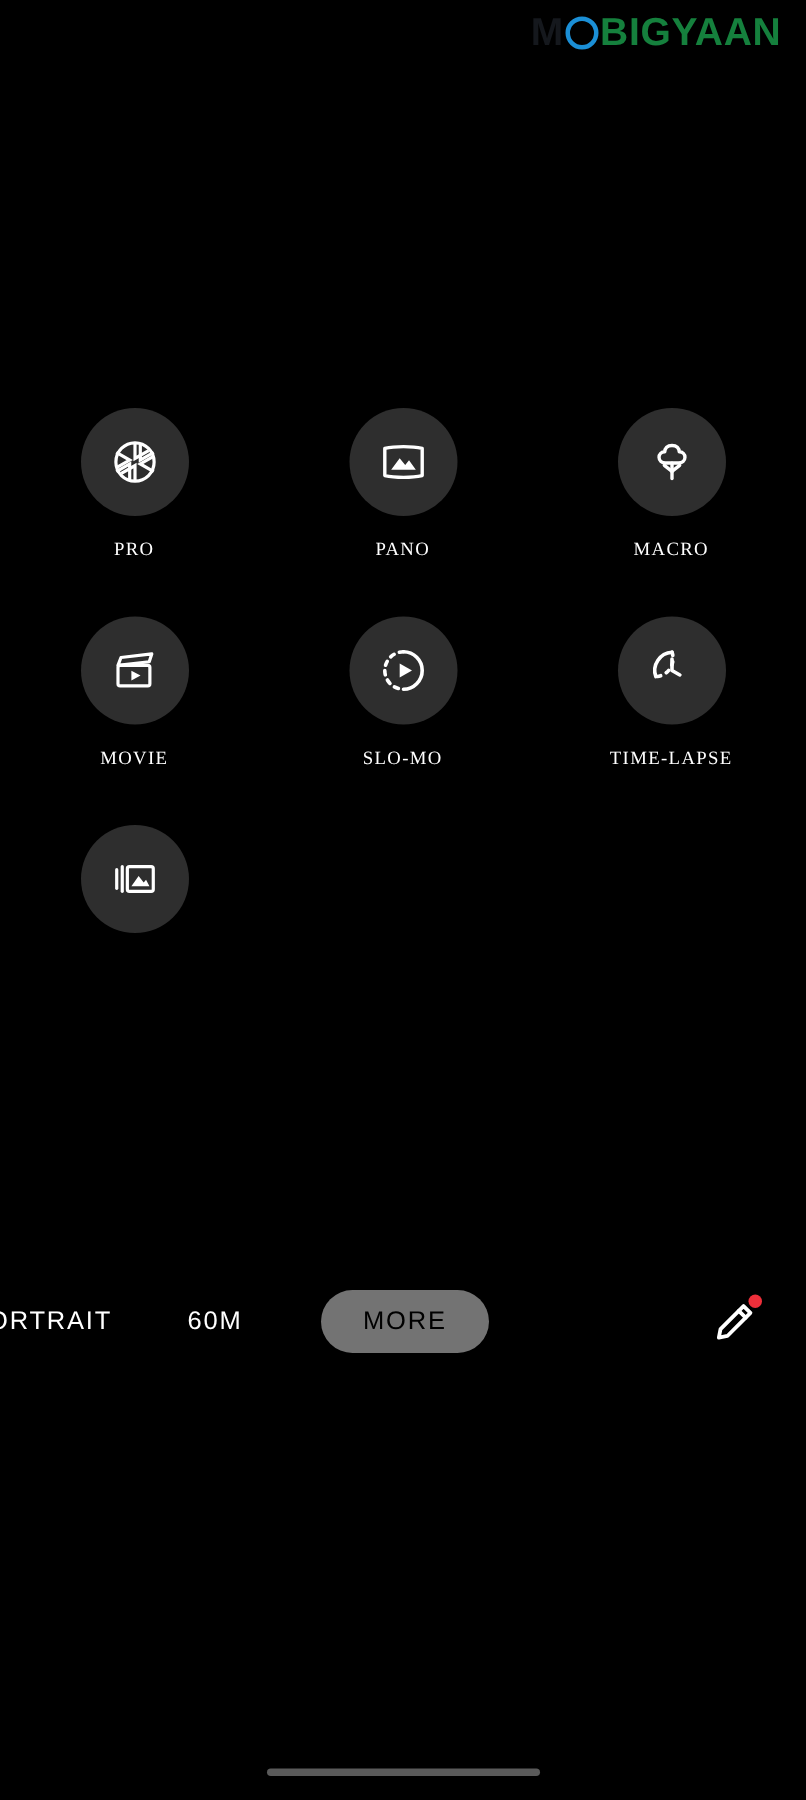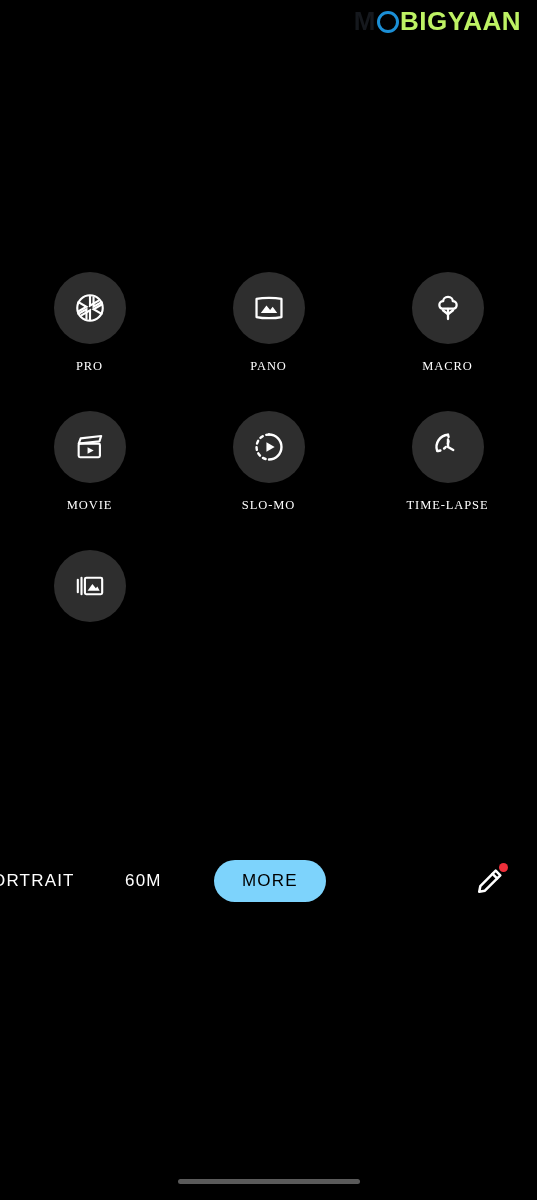--- a/index.html
+++ b/index.html
@@ -18,21 +18,21 @@
   
   #watermark {
     position:absolute; top:6px; right:16px;
     display:flex; align-items:center;
     font-size:26px; font-weight:bold;
     letter-spacing:0.5px;
     color:#1c1f24;
     user-select:none;
   }
   #watermark .wm-seg { color:#15181d; }
-  #watermark .wm-seg.dark { color:#bef264; }
+  #watermark .wm-seg.dark { color:#15803d; }
   #watermark .wm-o {
     position:relative;
     width:22px; height:22px;
     border:3px solid #1b8fd6;
     border-radius:50%;
     margin:0 1px;
     display:inline-block;
   }
 
   
@@ -85,21 +85,21 @@
     position:absolute; left:-8px;
     top:50%; transform:translateY(-50%);
   }
   #bar-res {
     position:absolute; left:125px;
     top:50%; transform:translateY(-50%);
   }
   #bar-more {
     position:absolute; left:214px;
     top:50%; transform:translateY(-50%);
-    background:#7dd3fc; color:#000;
+    background:#737373; color:#000;
     border-radius:24px;
     padding:11px 28px;
     font-size:17px;
     letter-spacing:1.2px;
     font-weight:normal;
   }
   #edit-button {
     position:absolute; right:28px;
     top:50%; transform:translateY(-50%);
     width:38px; height:38px;

